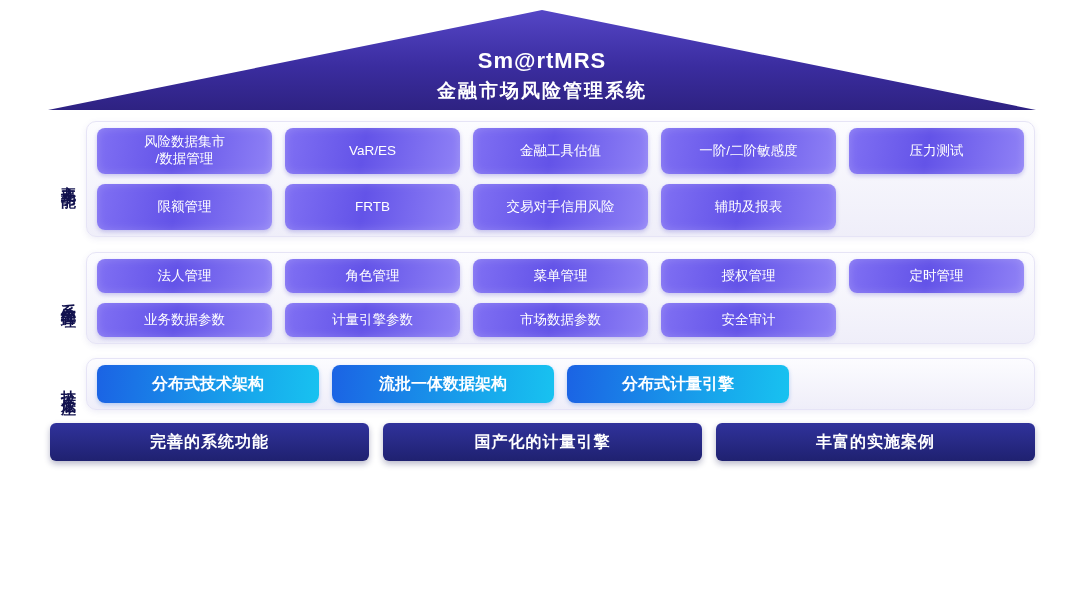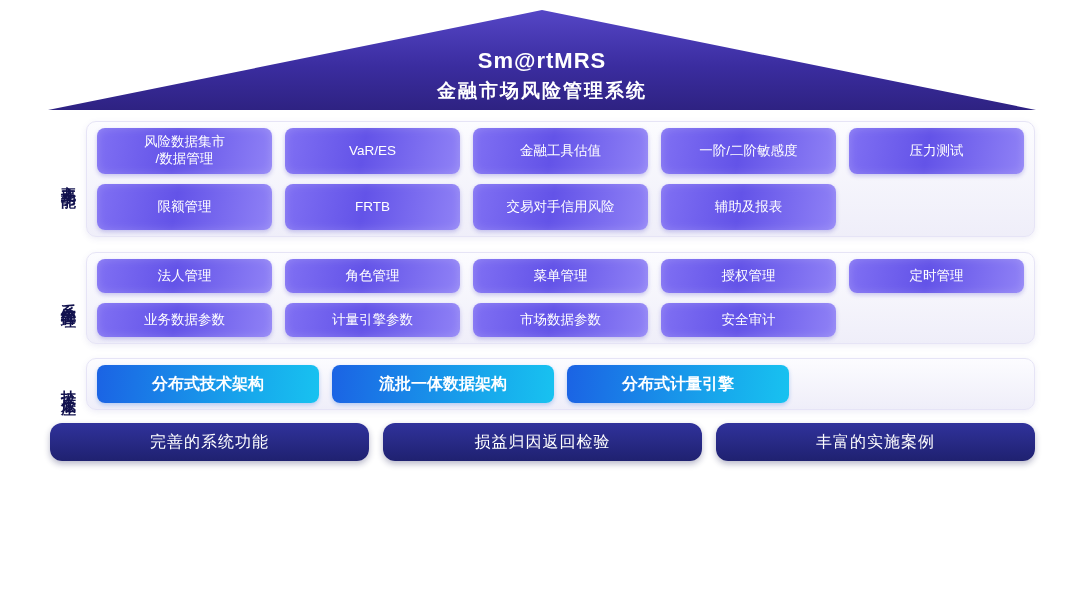--- a/index.html
+++ b/index.html
@@ -58,21 +58,21 @@
     font-size:16px; font-weight:700;
   }
   .h46 { height:46px; }
   .h34 { height:34px; }
   .h38 { height:38px; }
 
   .footer-row { display:flex; gap:14px; }
   .btn-footer {
     flex:1; height:38px; display:flex; align-items:center; justify-content:center;
     background:linear-gradient(180deg,#30329b 0%, #1f2170 100%);
-    border-radius:12px; color:#ffffff; font-size:16px; font-weight:400; letter-spacing:1px;
+    border-radius:6px; color:#ffffff; font-size:16px; font-weight:700; letter-spacing:1px;
     box-shadow:0 3px 6px rgba(20,20,80,0.30);
   }
 </style>
 </head>
 <body>
 
 <div class="page">
 
   <div class="roof">
     <div class="roof-title">Sm@rtMRS</div>
@@ -117,18 +117,18 @@
       <div class="panel cols4">
         <div class="btn btn-blue h38">分布式技术架构</div>
         <div class="btn btn-blue h38">流批一体数据架构</div>
         <div class="btn btn-blue h38">分布式计量引擎</div>
       </div>
     </div>
 
 
     <div class="footer-row mt13">
       <div class="btn-footer">完善的系统功能</div>
-      <div class="btn-footer">损益归因返回检验</div>
+      <div class="btn-footer">国产化的计量引擎</div>
       <div class="btn-footer">丰富的实施案例</div>
     </div>
 
   </div>
 </div>
 
 </body></html>

